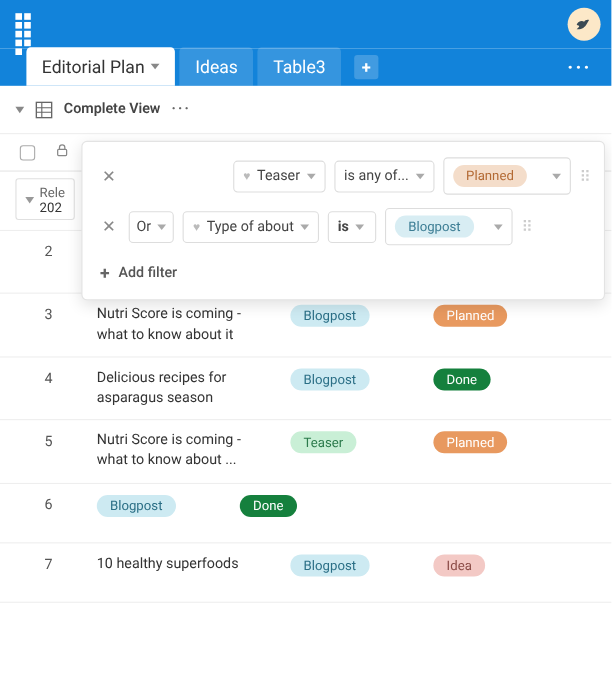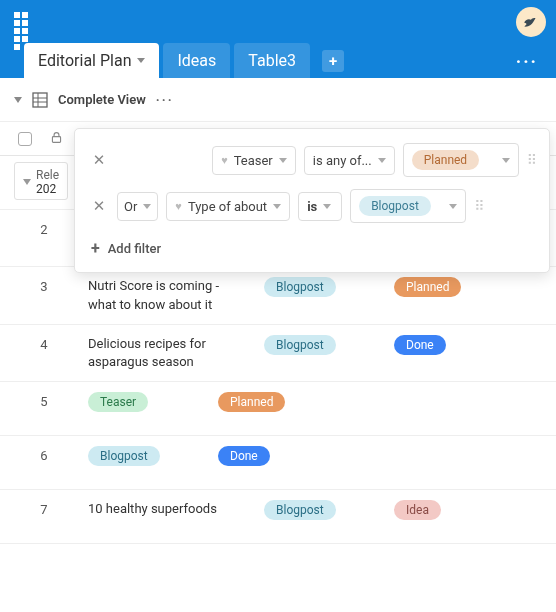--- a/index.html
+++ b/index.html
@@ -40,21 +40,21 @@
   .cell-num { width:88px; text-align:center; color:#555; padding-top:2px;}
   .cell-title { width:176px; padding-right:18px; color:#333; line-height:1.4;}
   .cell-type { width:130px;}
   .cell-status { width:140px;}
   .row.first .cell-title,.row.first .cell-type,.row.first .cell-status{visibility:hidden;}
 
   .pill { display:inline-block; padding:3px 12px; border-radius:10px; font-size:12px;}
   .pill-teaser { background:#c9efd6; color:#2b7a4b;}
   .pill-blogpost { background:#cdeaf2; color:#2b6f86;}
   .pill-planned { background:#e8995f; color:#fff;}
-  .pill-done { background:#3b82f6; color:#fff;}
+  .pill-done { background:#15803d; color:#fff;}
   .pill-idea { background:#f3c9c5; color:#8a4b46;}
   .pill-planned-outline { background:#f4ddca; color:#b36a34;}
   .pill-blogpost-outline { background:#d8edf3; color:#3c7d94;}
 
   .filter-panel { position:absolute; top:-28px; left:74px; width:476px; background:#fff; border:1px solid #e3e3e3; box-shadow:0 4px 14px rgba(0,0,0,.12); border-radius:5px; padding:14px 14px 10px; z-index:50;}
   .frow { display:flex; align-items:center; gap:8px; margin-bottom:12px;}
   .close-x { width:20px; color:#888; font-size:15px; cursor:pointer; text-align:center;}
   .fspacer { flex:1; }
   .dropdown { border:1px solid #ddd; border-radius:4px; padding:6px 8px; display:flex; align-items:center; gap:6px; font-size:13px; color:#444; cursor:pointer; background:#fff;}
   .dropdown.small{padding:6px 6px;}
@@ -204,20 +204,21 @@
         <div class="cell-status"><span class="pill pill-planned">Planned</span></div>
       </div>
       <div class="row">
         <div class="cell-num">4</div>
         <div class="cell-title">Delicious recipes for asparagus season</div>
         <div class="cell-type"><span class="pill pill-blogpost">Blogpost</span></div>
         <div class="cell-status"><span class="pill pill-done">Done</span></div>
       </div>
       <div class="row">
         <div class="cell-num">5</div>
+        <div class="cell-title">Nutri Score is coming - what to know about ...</div>
         <div class="cell-type"><span class="pill pill-teaser">Teaser</span></div>
         <div class="cell-status"><span class="pill pill-planned">Planned</span></div>
       </div>
       <div class="row">
         <div class="cell-num">6</div>
         <div class="cell-type"><span class="pill pill-blogpost">Blogpost</span></div>
         <div class="cell-status"><span class="pill pill-done">Done</span></div>
       </div>
       <div class="row">
         <div class="cell-num">7</div>

